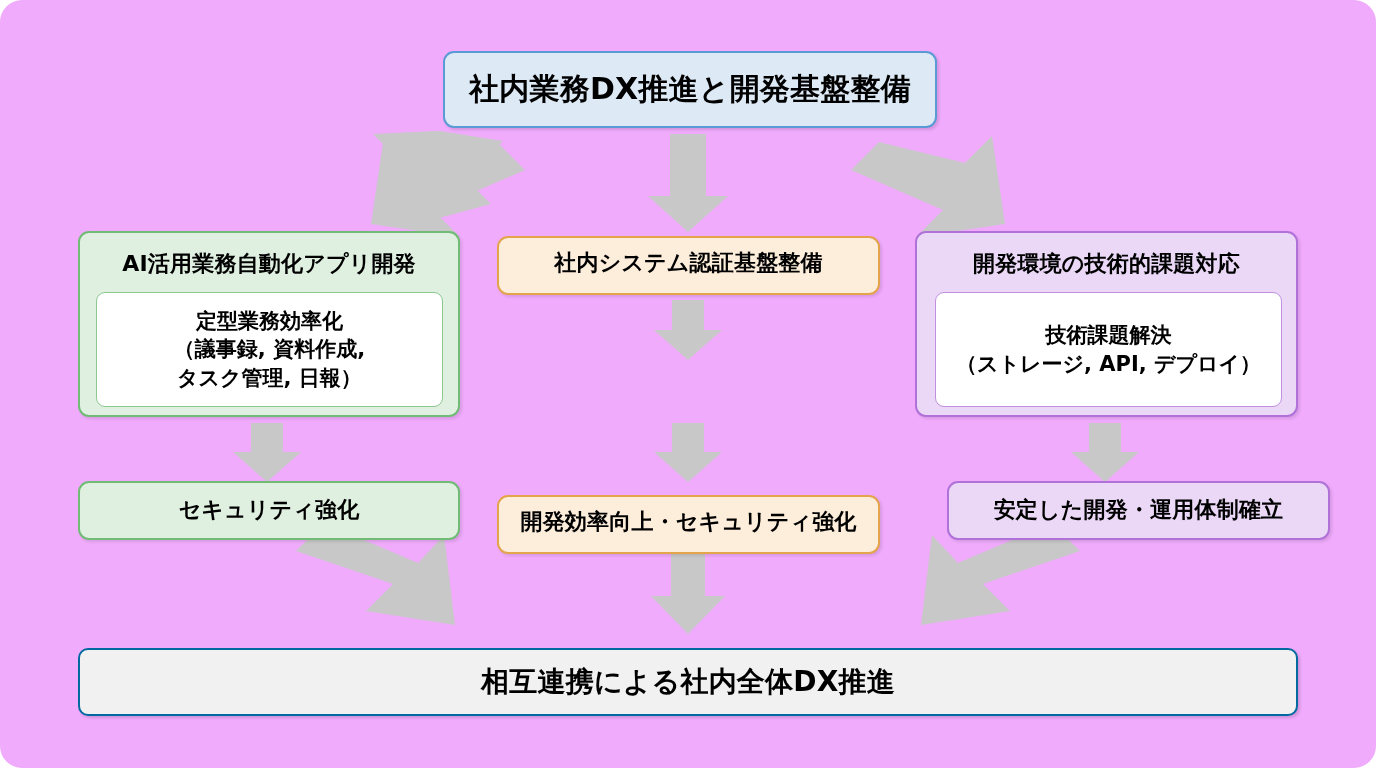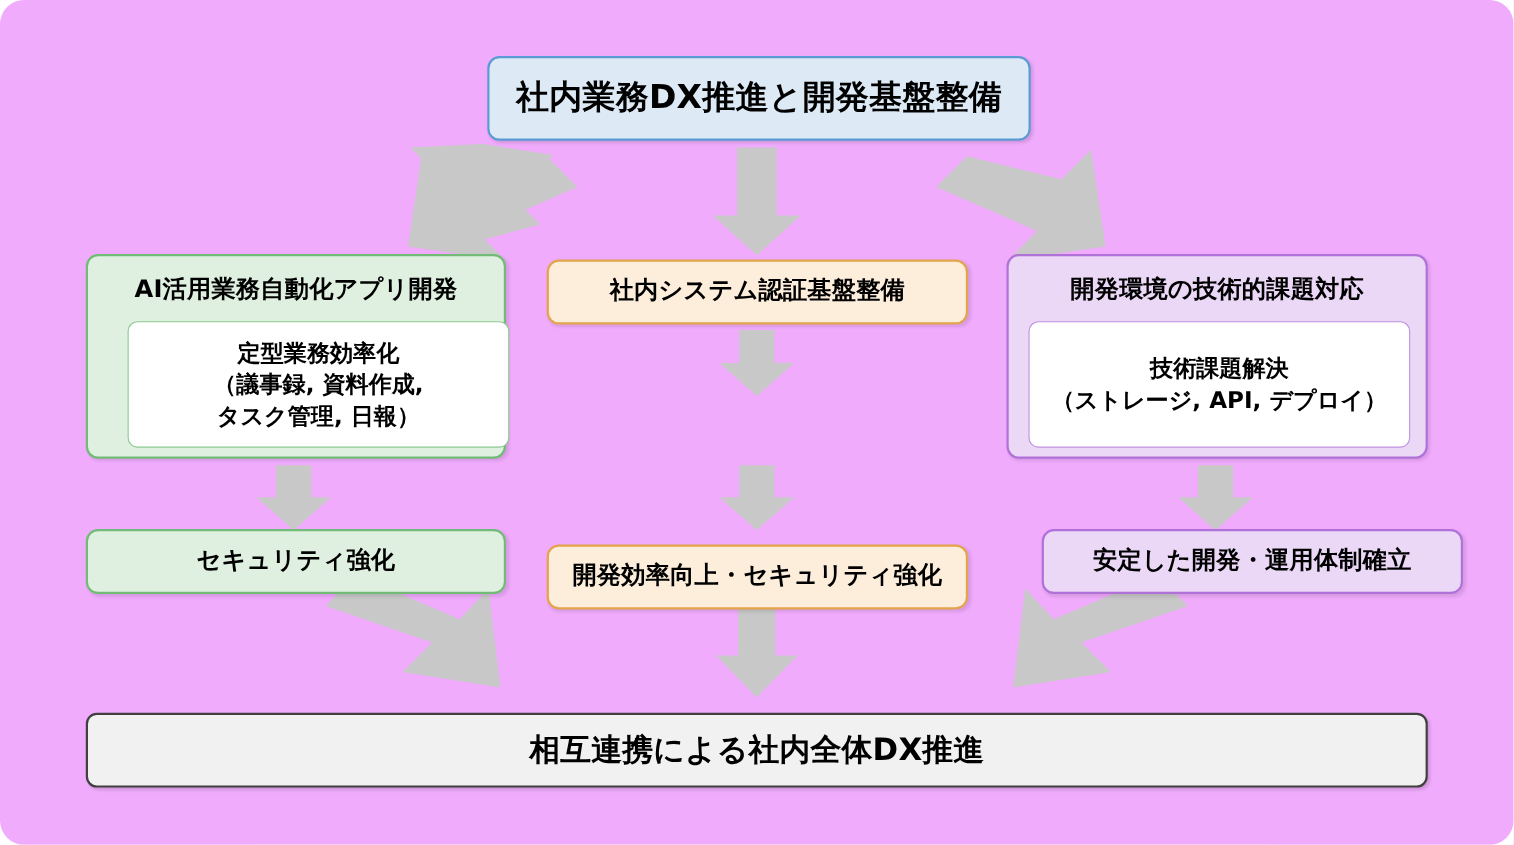--- a/index.html
+++ b/index.html
@@ -79,33 +79,33 @@
     text-align: center;
     font-weight: 700;
     font-size: 21px;
     line-height: 1.34;
     white-space: pre-line;
     color: #000;
   }
   .inner-green {
     left: 96px; top: 292px; width: 347px; height: 115px;
     border: 1.7px solid #8cc98f;
-    margin-left: 20px;
   }
   .inner-purple {
     left: 935px; top: 292px; width: 347px; height: 115px;
     border: 1.7px solid #c090e0;
   }
 
   
   .box-orange {
     background: #fdeedb;
     border: 2.5px solid #e3a44c;
     font-size: 22px;
     box-shadow: 2px 2px 3px rgba(0,0,0,0.10);
+    font-family: Liberation Mono, monospace;
   }
   .orange-1 { left: 497px; top: 236px; width: 383px; height: 59px; }
   .orange-2 { left: 497px; top: 358px; width: 383px; height: 59px; }
   .orange-3 { left: 497px; top: 481px; width: 383px; height: 59px; margin-top: 14px; }
 
   
   .box-green-out {
     left: 78px; top: 481px; width: 382px; height: 59px;
     background: #dff0e0;
     border: 2.5px solid #72bb77;
@@ -118,21 +118,21 @@
     border: 2.5px solid #b072d9;
     font-size: 22px;
     box-shadow: 2px 2px 3px rgba(0,0,0,0.10);
     margin-left: 32px;
   }
 
   
   .box-bottom {
     left: 78px; top: 648px; width: 1220px; height: 68px;
     background: #f1f1f1;
-    border: 2px solid #404040;
+    border: 2px solid #0369a1;
     border-radius: 10px;
     font-size: 28px;
     box-shadow: 2px 2px 3px rgba(0,0,0,0.14);
   }
 
   
   #arrows {
     position: absolute;
     left: 0; top: 0;
     width: 1376px;

